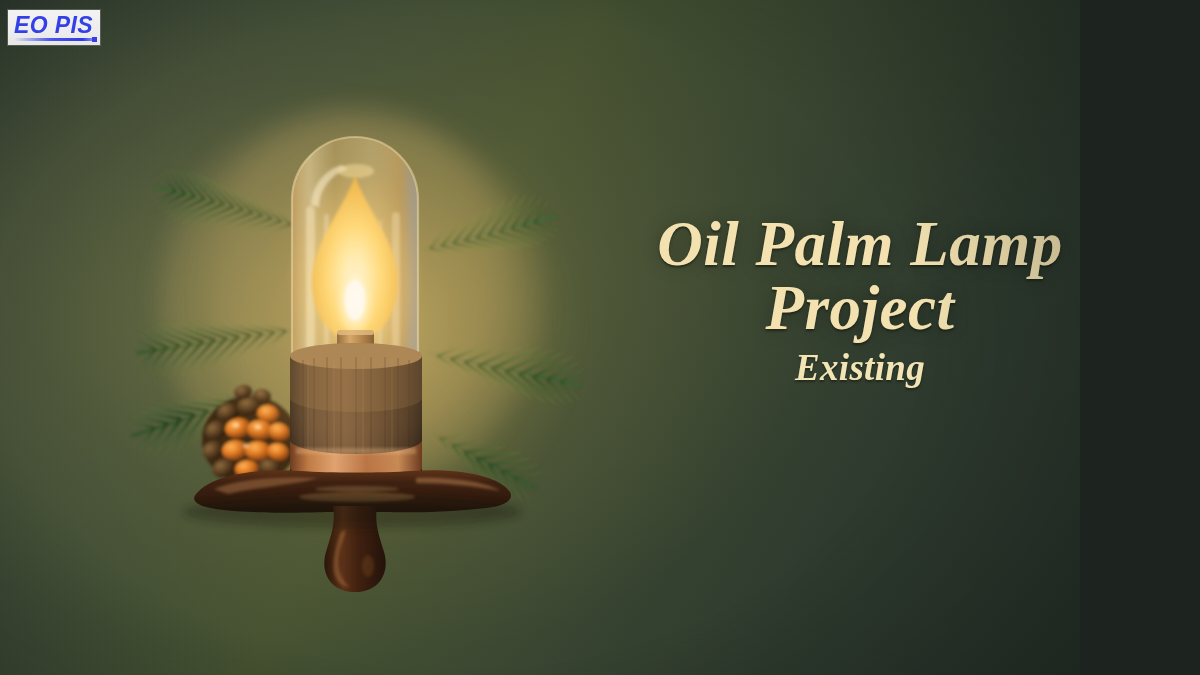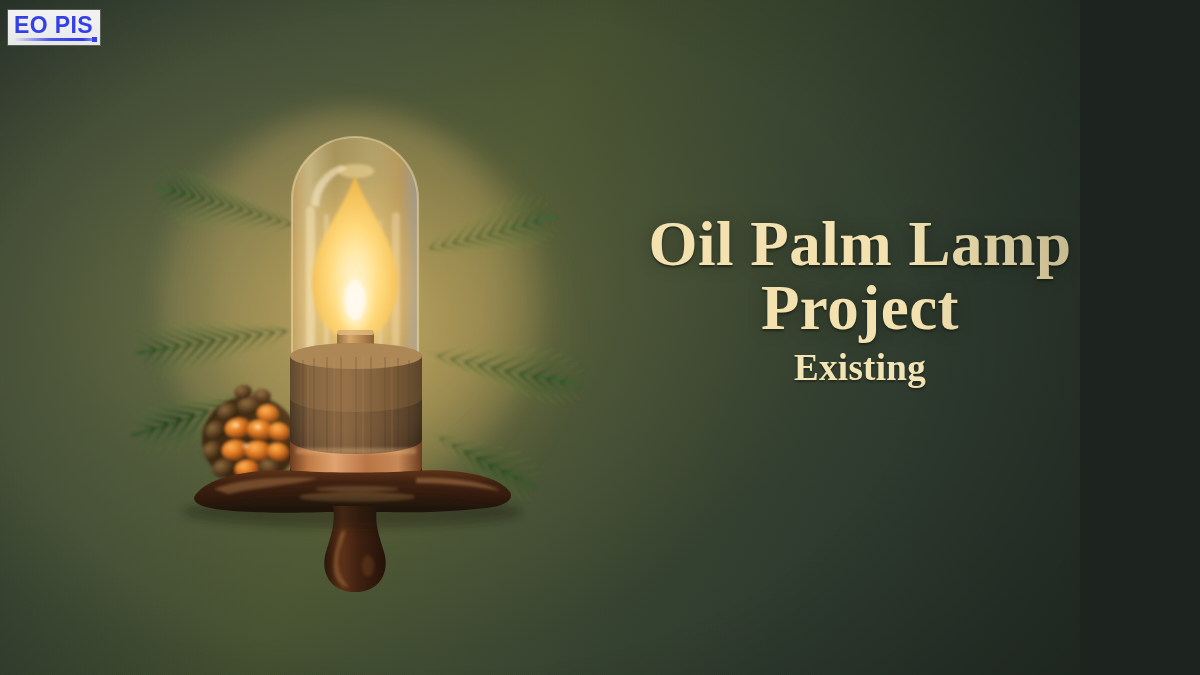--- a/index.html
+++ b/index.html
@@ -14,20 +14,21 @@
 
   #slide {
     position: relative;
     width: 1080px;
     height: 675px;
     overflow: hidden;
     background:
       radial-gradient(ellipse 780px 560px at 30% 44%, rgba(168,160,96,0.40) 0%, rgba(120,118,70,0.22) 38%, rgba(60,72,50,0.05) 66%, rgba(0,0,0,0) 80%),
       radial-gradient(ellipse 1000px 820px at 18% 52%, rgba(92,104,62,0.40) 0%, rgba(52,66,48,0.10) 55%, rgba(0,0,0,0) 78%),
       linear-gradient(118deg, #2c3730 0%, #3a4734 26%, #44502f 42%, #3b4731 58%, #2e3a2e 78%, #28322a 100%);
+    font-style: italic;
   }
 
   
   #vignette {
     position: absolute;
     inset: 0;
     pointer-events: none;
     background:
       radial-gradient(ellipse 900px 640px at 42% 50%, rgba(0,0,0,0) 52%, rgba(12,18,14,0.36) 86%, rgba(10,14,12,0.55) 100%);
     z-index: 60;

